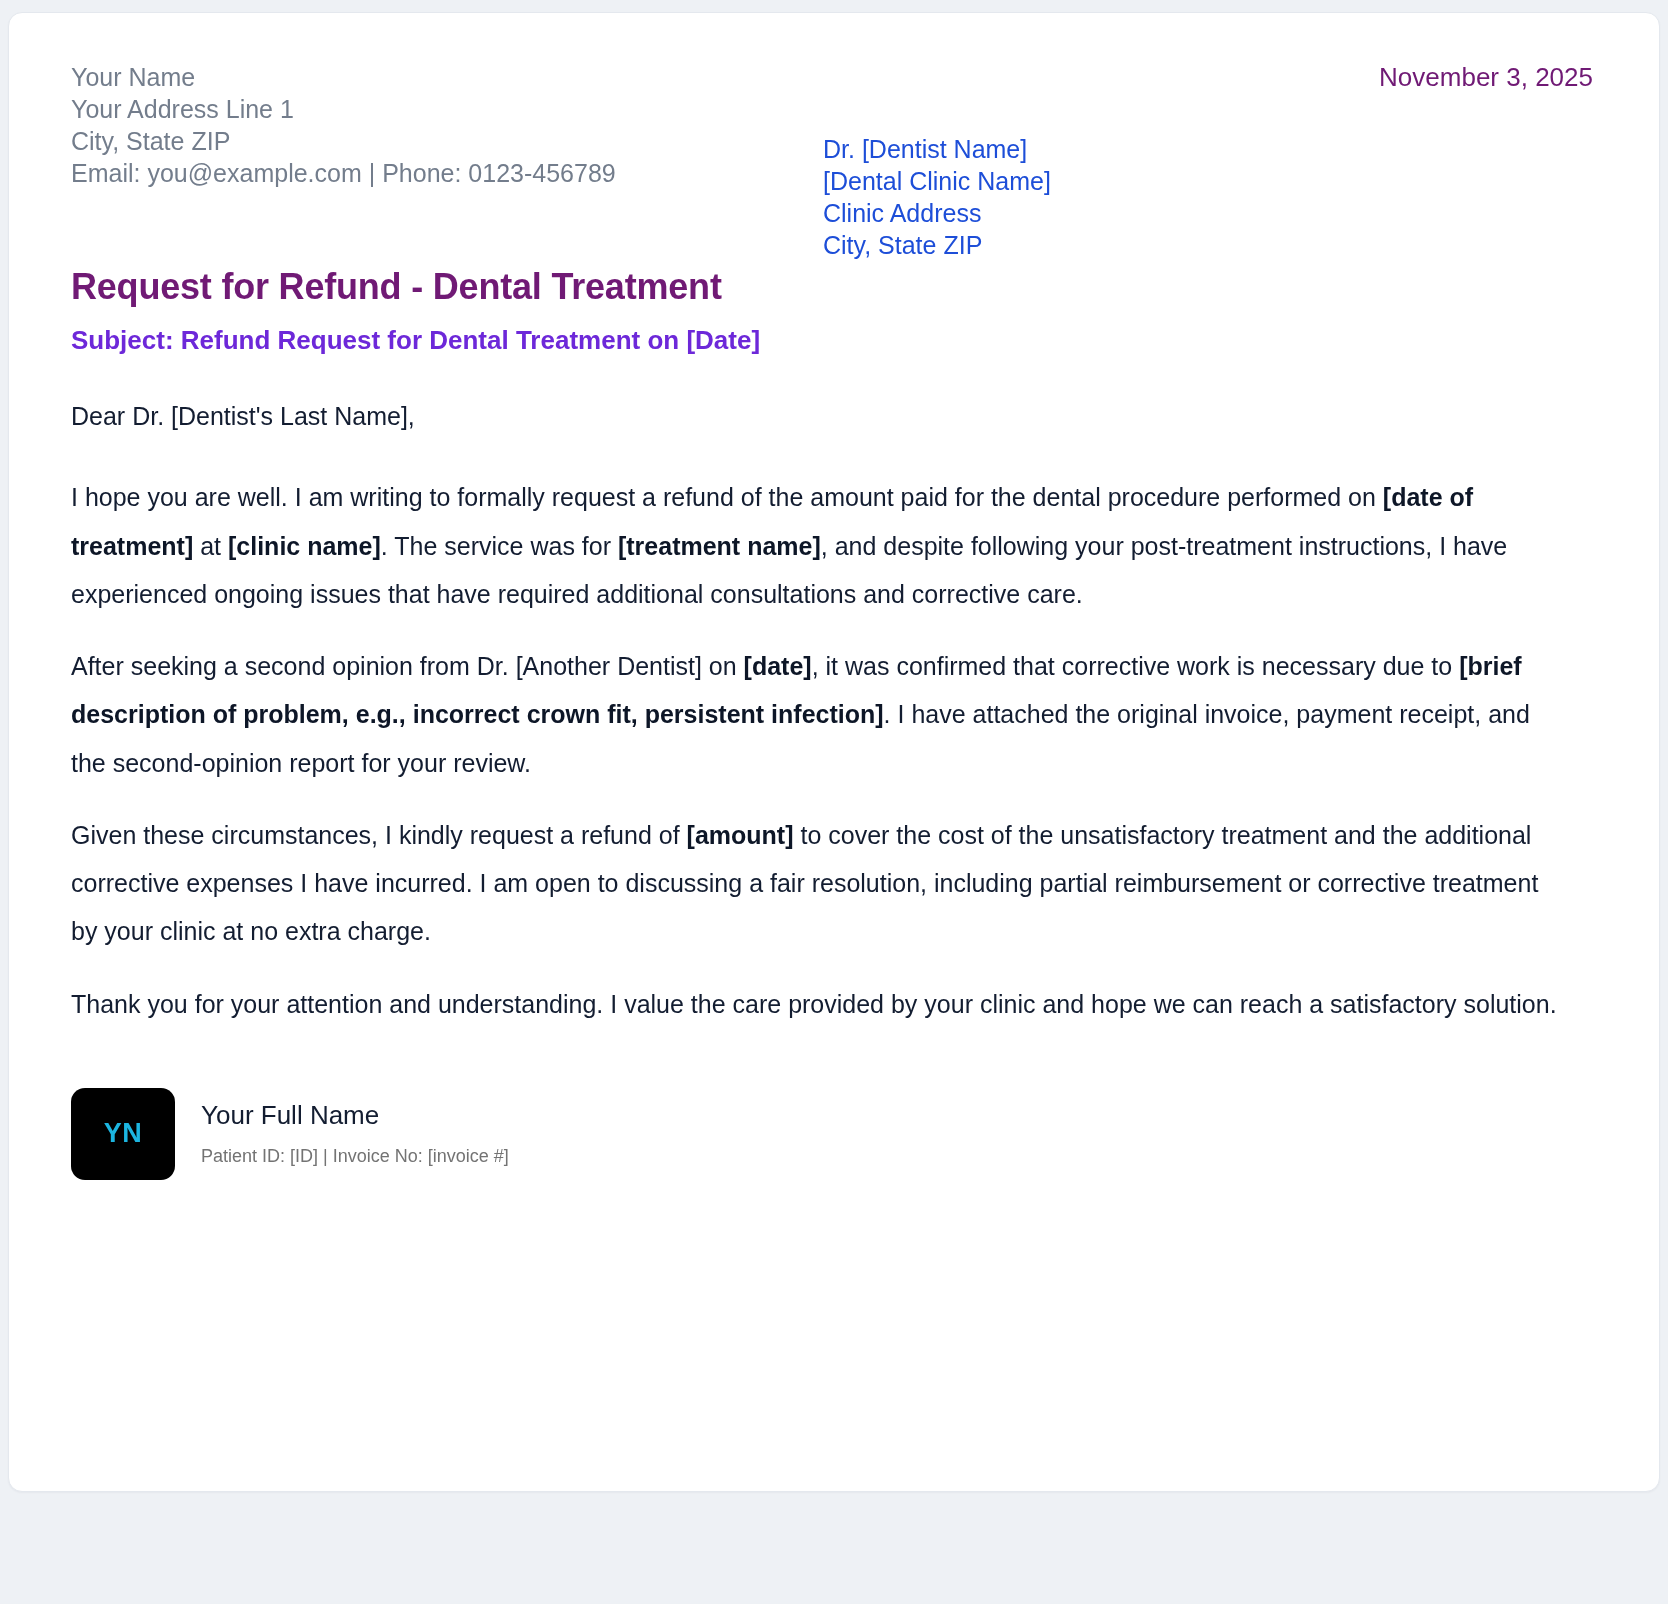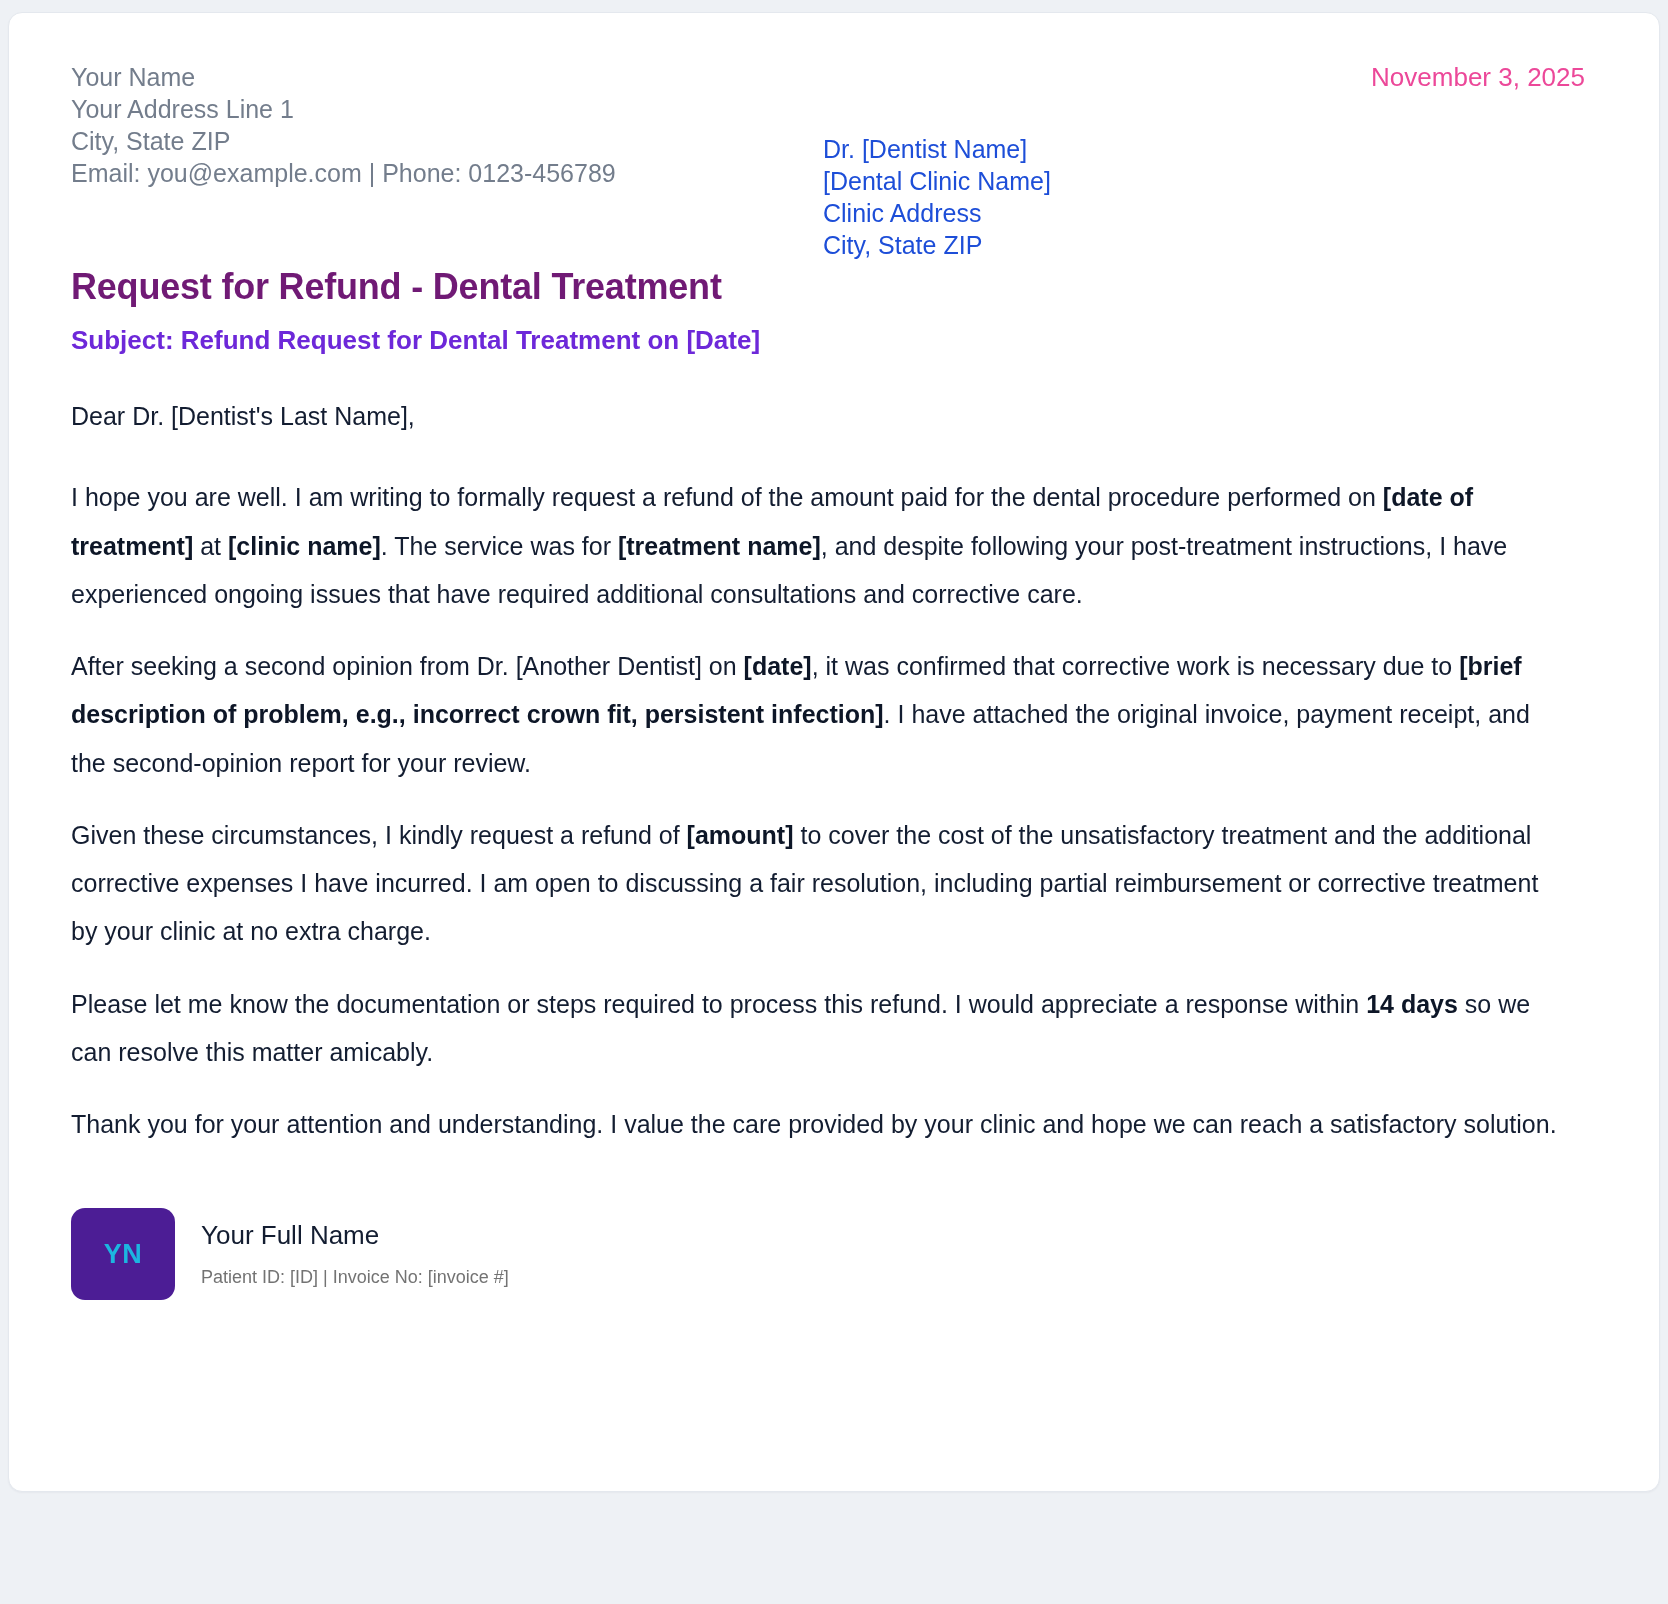--- a/index.html
+++ b/index.html
@@ -43,24 +43,24 @@
     line-height: 1.28;
     color: #737d8c;
     font-weight: 400;
   }
   .sender-line {
     white-space: nowrap;
   }
   .letter-date {
     position: absolute;
     top: 0;
-    right: 12px;
+    right: 4px;
     font-size: 26px;
     line-height: 1.28;
-    color: #ec4899;
+    color: #701a75;
     white-space: nowrap;
   }
   .recipient-block {
     position: absolute;
     left: 752px;
     top: 72px;
     font-size: 25px;
     line-height: 1.28;
     color: #1d4ed8;
   }
@@ -112,21 +112,21 @@
     display: flex;
     align-items: center;
     gap: 26px;
     margin-top: 60px;
   }
   .avatar {
     width: 104px;
     height: 92px;
     flex: 0 0 auto;
     border-radius: 14px;
-    background: #4c1d95;
+    background: #000000;
     display: flex;
     align-items: center;
     justify-content: center;
     font-size: 27px;
     font-weight: 700;
     color: #1cb5e0;
     letter-spacing: 0.5px;
   }
   .sign-text {
     display: flex;
@@ -177,21 +177,20 @@
     <div class="letter-body">
 
       <p class="salutation">Dear Dr. [Dentist's Last Name],</p>
 
       <p class="para"><span>I hope you are well. I am writing to formally request a refund of the amount paid for the dental procedure performed on </span><b>[date of treatment]</b><span> at </span><b>[clinic name]</b><span>. The service was for </span><b>[treatment name]</b><span>, and despite following your post-treatment instructions, I have experienced ongoing issues that have required additional consultations and corrective care.</span></p>
 
       <p class="para"><span>After seeking a second opinion from Dr. [Another Dentist] on </span><b>[date]</b><span>, it was confirmed that corrective work is necessary due to </span><b>[brief description of problem, e.g., incorrect crown fit, persistent infection]</b><span>. I have attached the original invoice, payment receipt, and the second-opinion report for your review.</span></p>
 
       <p class="para"><span>Given these circumstances, I kindly request a refund of </span><b>[amount]</b><span> to cover the cost of the unsatisfactory treatment and the additional corrective expenses I have incurred. I am open to discussing a fair resolution, including partial reimbursement or corrective treatment by your clinic at no extra charge.</span></p>
 
-      <p class="para"><span>Please let me know the documentation or steps required to process this refund. I would appreciate a response within </span><b>14 days</b><span> so we can resolve this matter amicably.</span></p>
 
       <p class="para"><span>Thank you for your attention and understanding. I value the care provided by your clinic and hope we can reach a satisfactory solution.</span></p>
 
       <div class="signature">
         <div class="avatar">YN</div>
         <div class="sign-text">
           <div class="sign-name">Your Full Name</div>
           <div class="sign-meta">Patient ID: [ID] | Invoice No: [invoice #]</div>
         </div>
       </div>

